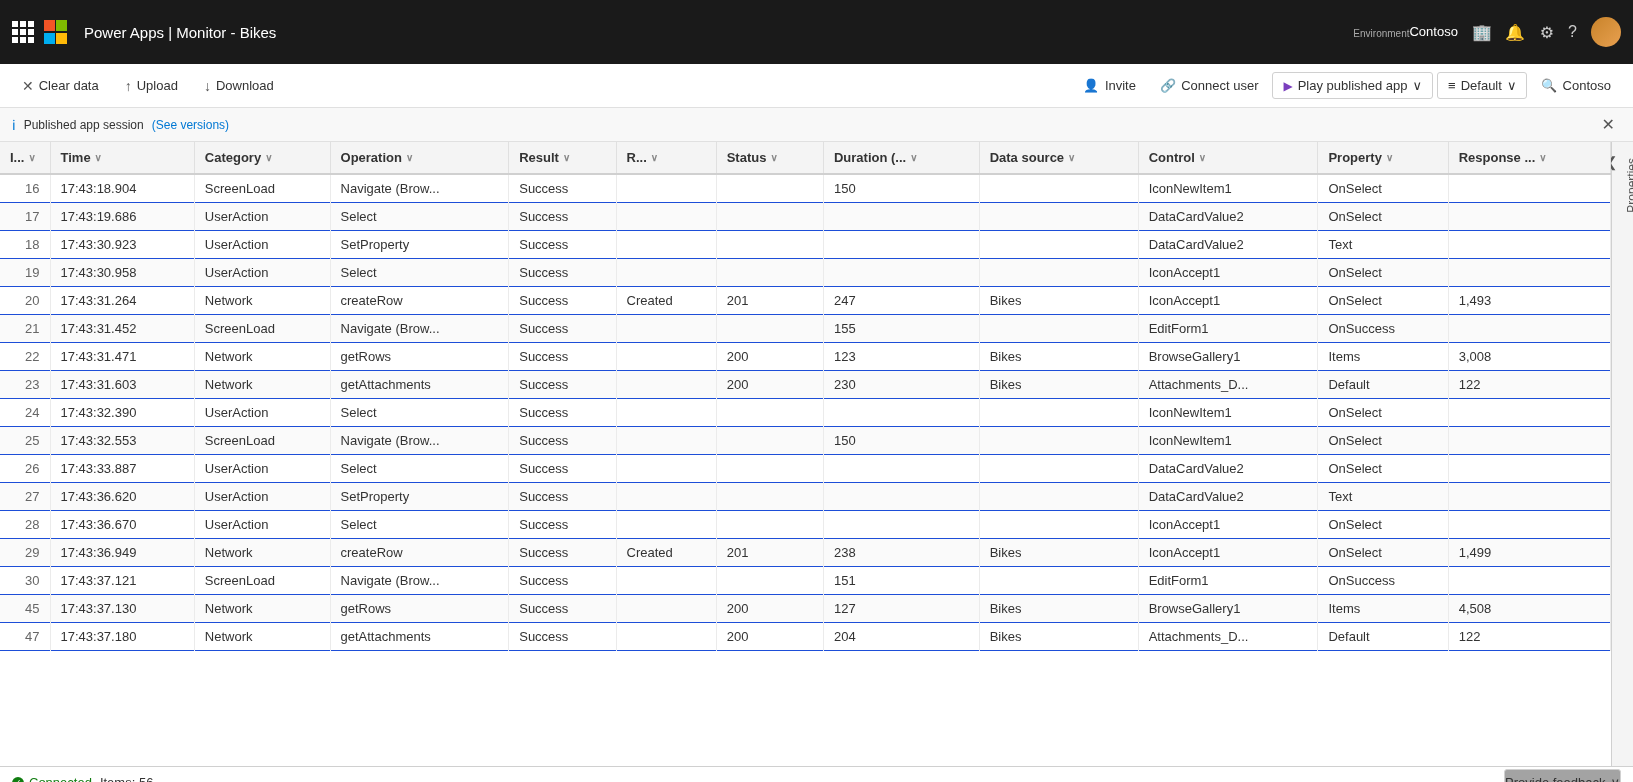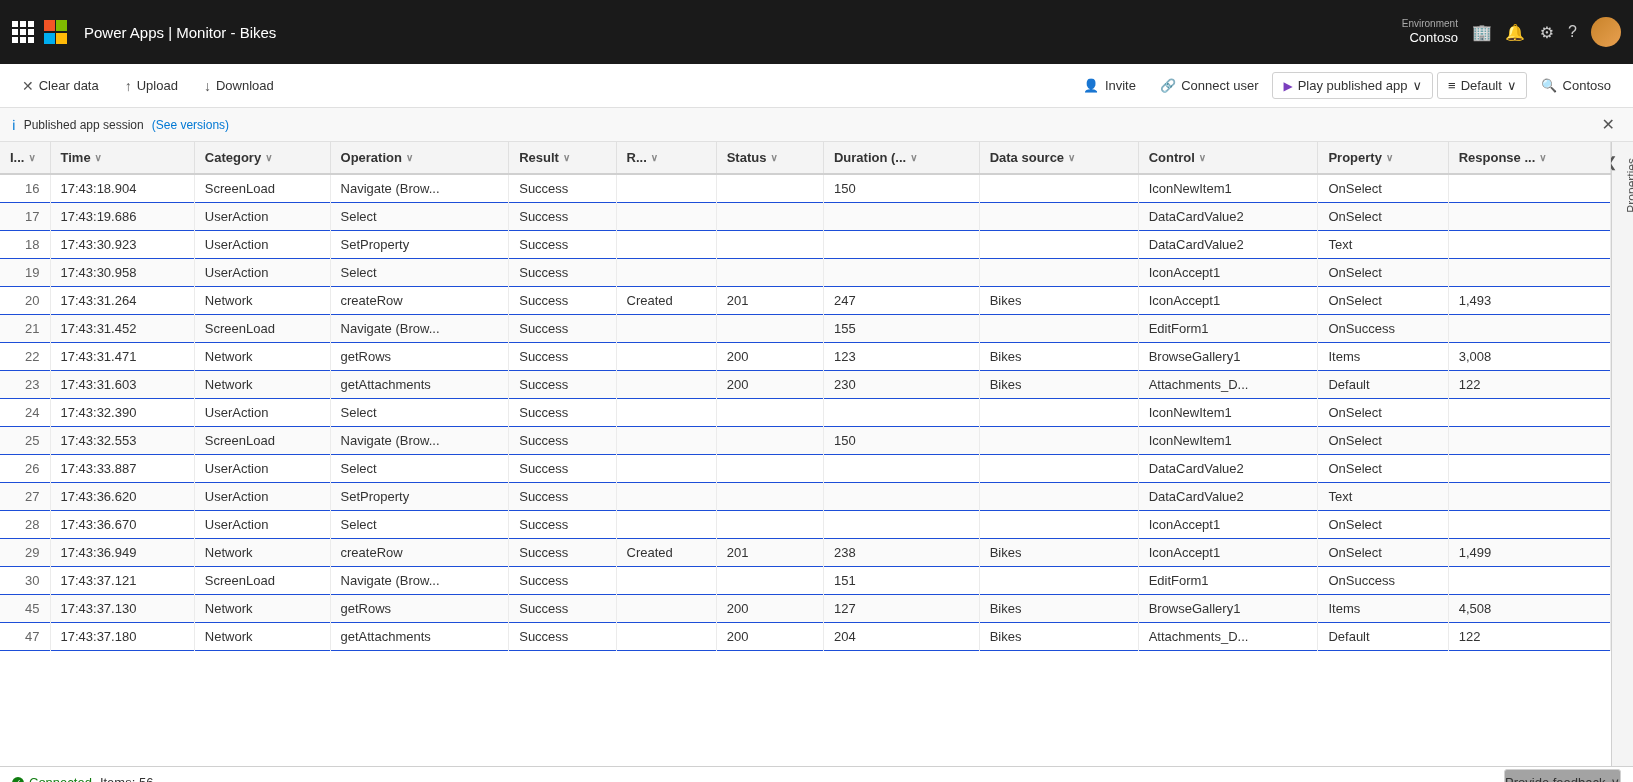--- a/index.html
+++ b/index.html
@@ -45,21 +45,20 @@
       margin-left: 6px;
     }
     .nav-spacer { flex: 1; }
     .nav-right {
       display: flex;
       align-items: center;
       gap: 14px;
     }
     .nav-env {
       display: flex;
-      flex-direction: column;
       align-items: flex-end;
       line-height: 1.2;
     }
     .nav-env .env-label { font-size: 10px; color: #aaa; }
     .nav-env .env-name { font-size: 13px; color: #fff; }
     .nav-icon-btn {
       color: #ccc;
       font-size: 16px;
       cursor: pointer;
       display: flex;

